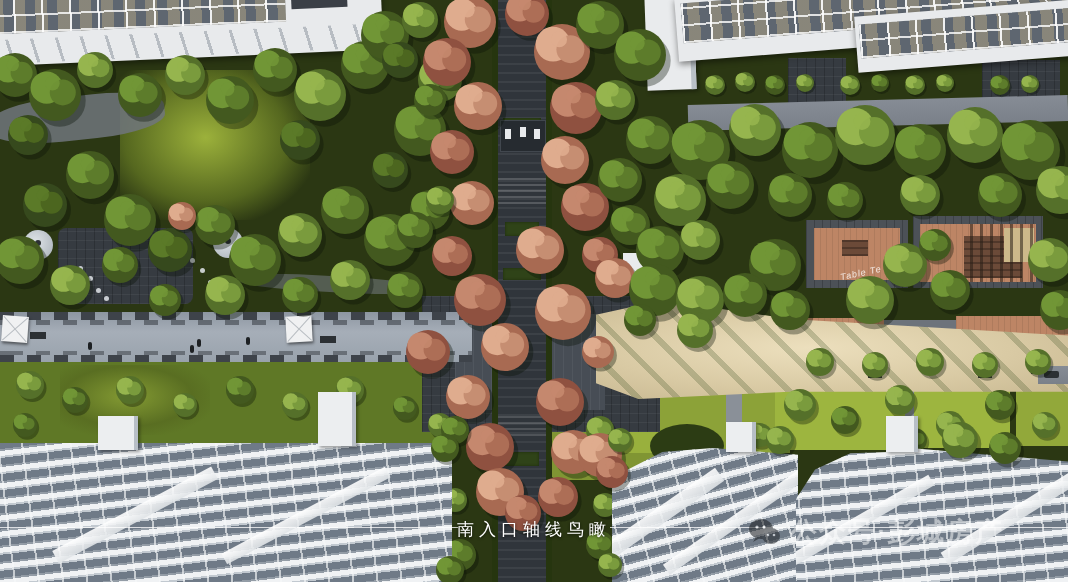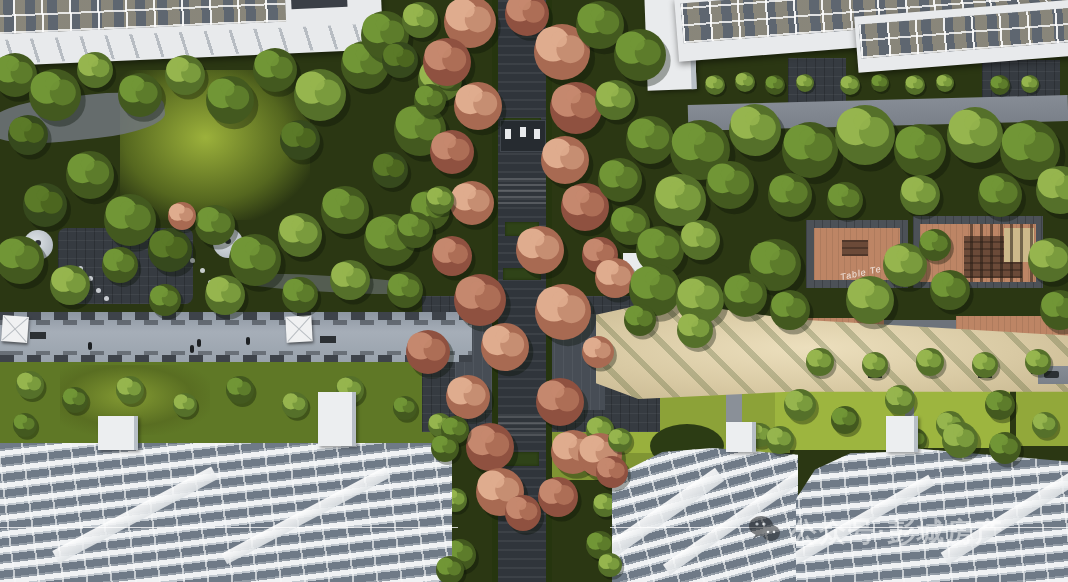--- a/index.html
+++ b/index.html
@@ -956,22 +956,23 @@
       <circle cx="448.6" cy="563.7" r="3.9200000000000004" fill="#719636" opacity="0.9"></circle>
       <circle cx="612.16" cy="567.64" r="12" fill="rgba(10,18,5,0.35)"></circle>
       <circle cx="610" cy="565" r="12" fill="#55702a"></circle>
       <circle cx="606.16" cy="561.64" r="7.4399999999999995" fill="#96b54e"></circle>
       <circle cx="613.6" cy="563.8" r="6" fill="#7a9b3d"></circle>
       <circle cx="608.8" cy="559.6" r="3.3600000000000003" fill="#96b54e" opacity="0.9"></circle>
     </svg>
 
   <div class="abs divider" style="left:0;top:527px;width:458px;"></div>
   <div class="abs divider" style="left:610px;top:527px;width:458px;"></div>
-
-  <div class="abs" style="left:748px;top:514px;display:flex;align-items:flex-start;gap:8px;">
+  <div class="abs caption" style="left:534px;top:518px;transform:translateX(-50%);">南入口轴线鸟瞰</div>
+
+  <div class="abs" style="left:748px;top:514px;display:flex;align-items:center;gap:8px;">
     <svg width="34" height="30" viewBox="0 0 34 30" style="opacity:.55;">
       <ellipse cx="13" cy="12" rx="12" ry="10" fill="#1c1f22"></ellipse>
       <ellipse cx="23" cy="19" rx="9" ry="8" fill="#26292d"></ellipse>
       <circle cx="9" cy="10" r="1.6" fill="#fff"></circle>
         <circle cx="16" cy="10" r="1.6" fill="#fff"></circle>
       <circle cx="20" cy="18" r="1.3" fill="#fff"></circle>
         <circle cx="26" cy="18" r="1.3" fill="#fff"></circle>
       <path d="M8 20 L5 25 L12 21 Z" fill="#1c1f22"></path>
     </svg>
     <span class="wm-faint">公众号·彭城房产</span>

